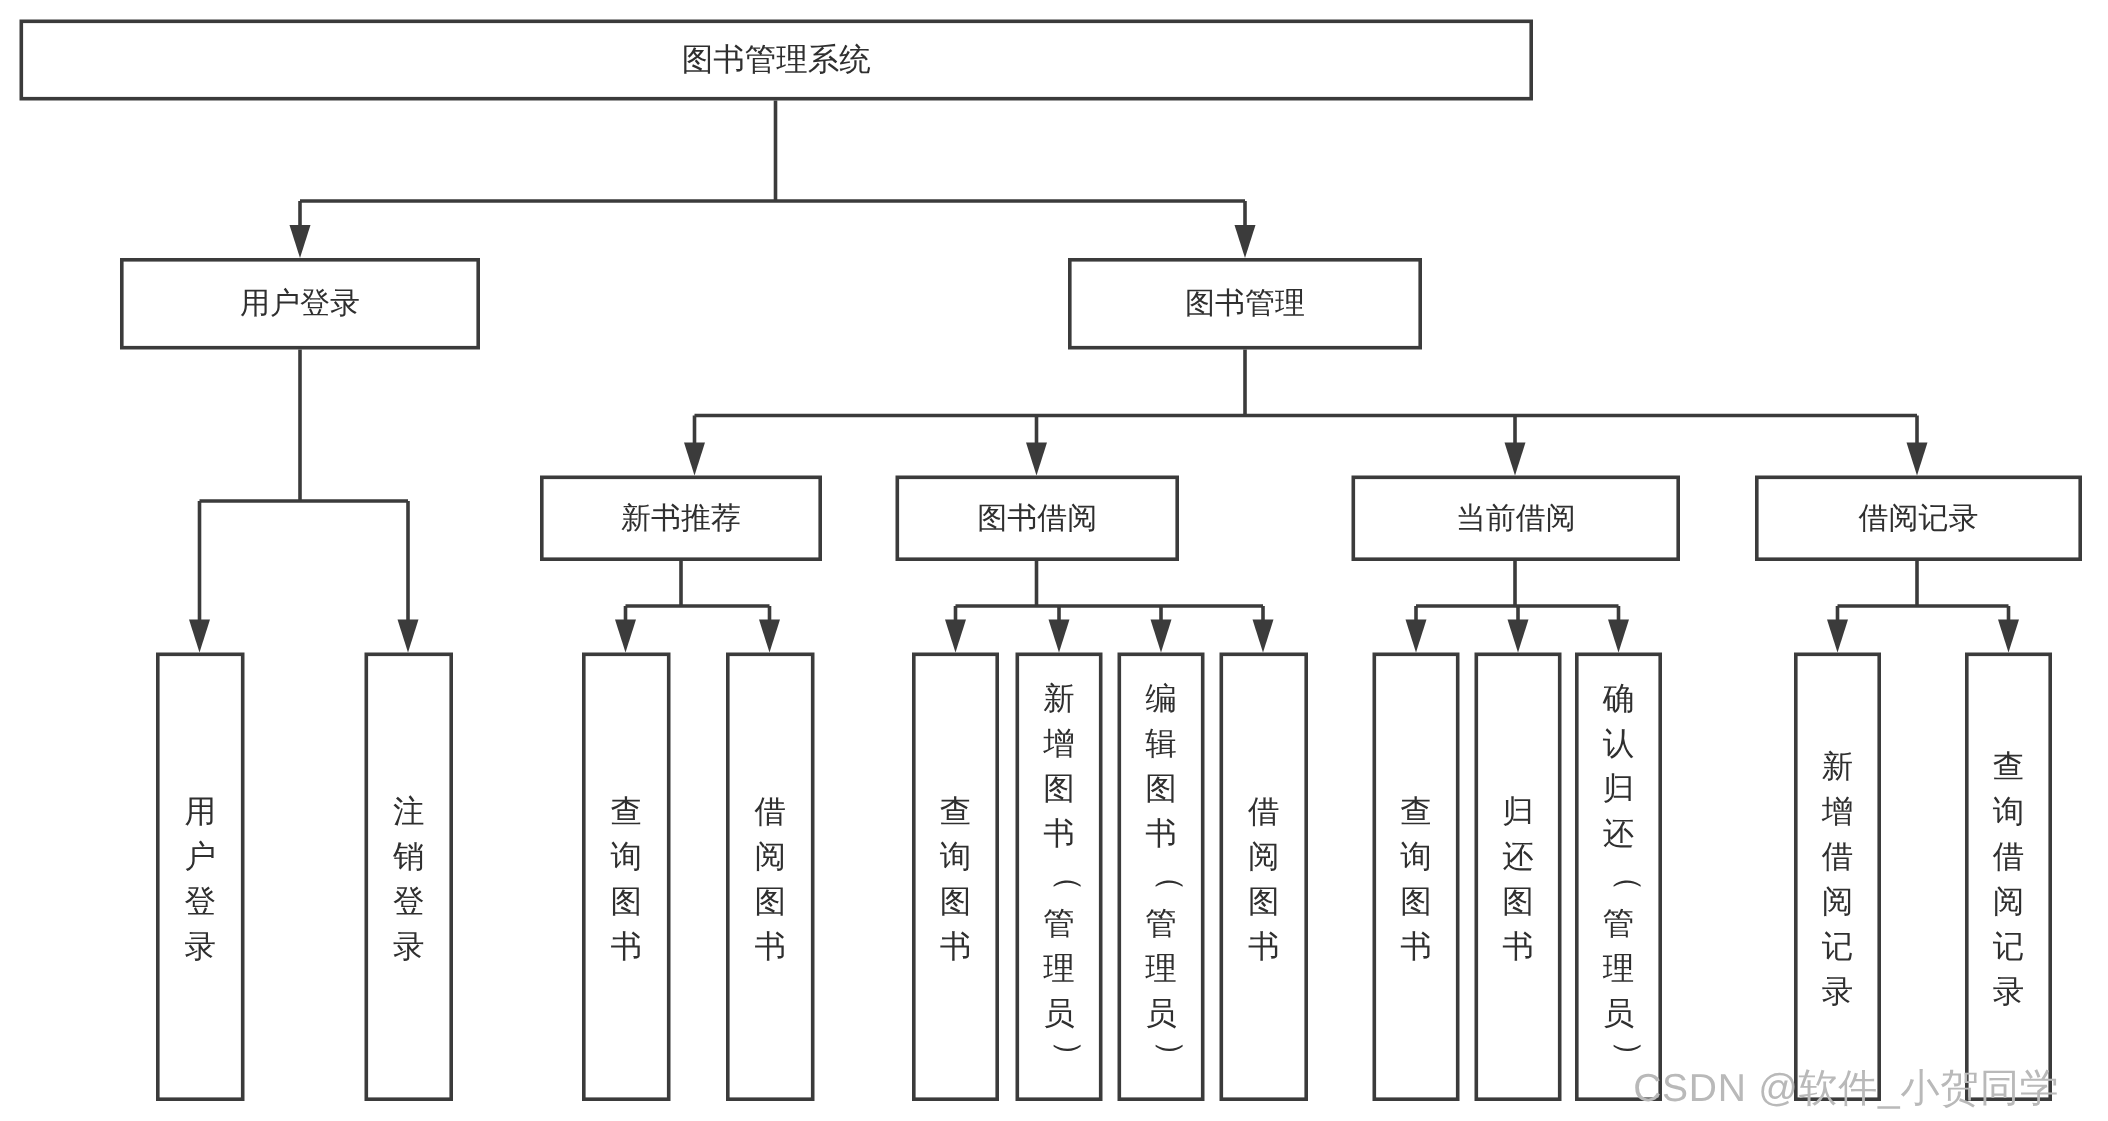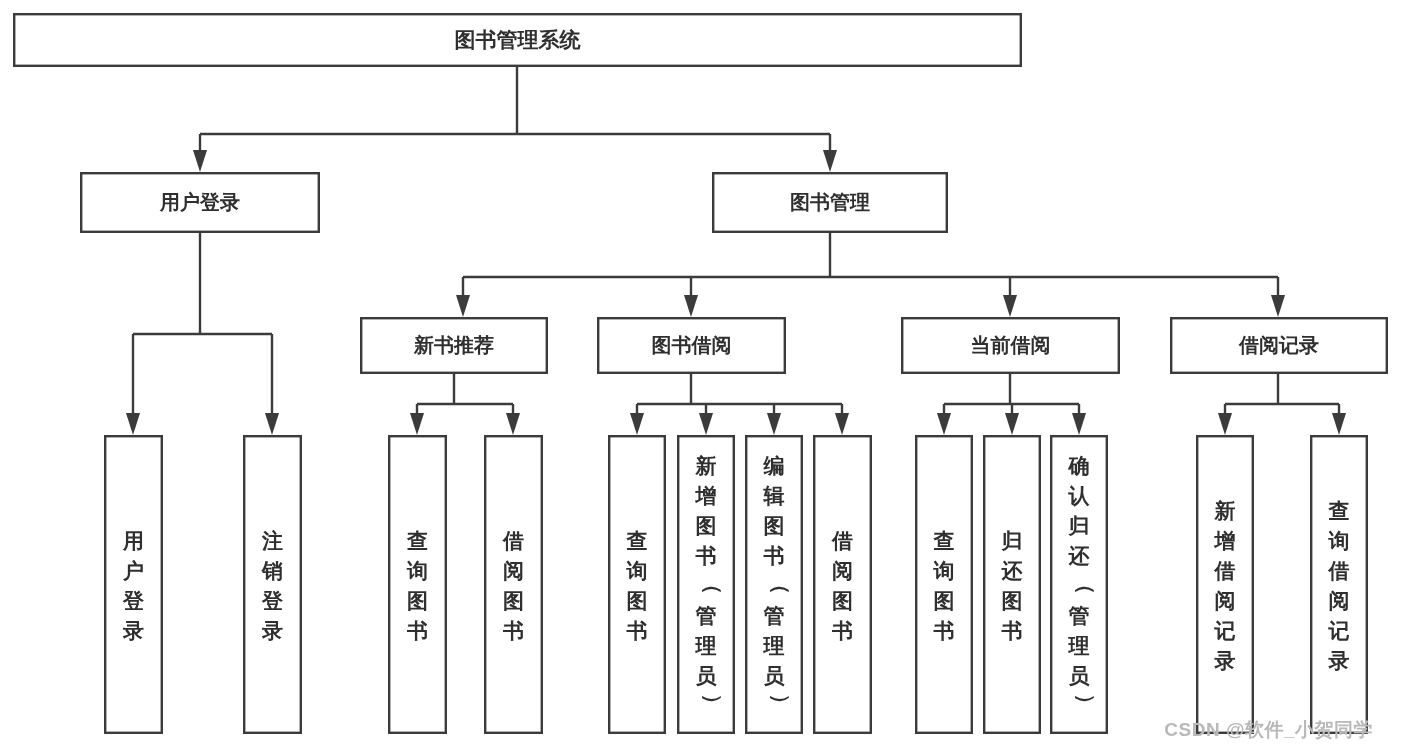--- a/index.html
+++ b/index.html
@@ -3,21 +3,21 @@
 <meta charset="utf-8">
 <title>图书管理系统 功能结构图</title>
 <style>
   html,body{margin:0;padding:0;background:#ffffff;}
   body{
     width:1405px;height:747px;
     font-family:"Liberation Sans","DejaVu Sans",sans-serif;
     overflow:hidden;
     position:relative;
   }
-  #diagram-root{position:absolute;left:0;top:0;width:1385px;height:747px;font-weight:bold;}
+  #diagram-root{position:absolute;left:0;top:0;width:1385px;height:747px;}
   svg#tree{display:block;width:1405px;height:747px;}
 
   .node-box{
     fill:#ffffff;
     stroke:#3b3b3b;
     stroke-width:2.4;
   }
   .node-label{
     fill:#2f2f2f;
     font-family:"Liberation Sans","DejaVu Sans",sans-serif;
@@ -38,21 +38,21 @@
     fill:none;
     stroke-linecap:butt;
   }
   .arrow-head{fill:#3b3b3b;stroke:none;}
 
   .watermark{
     position:absolute;
     right:12px;
     bottom:4px;
     font-family:"Liberation Sans","DejaVu Sans",sans-serif;
-    font-size:19px;
+    font-size:26px;
     color:#b9b9b9;
     white-space:nowrap;
     letter-spacing:0.5px;
     pointer-events:none;
   }
 </style>
 </head>
 <body>
 
 <div id="diagram-root">

